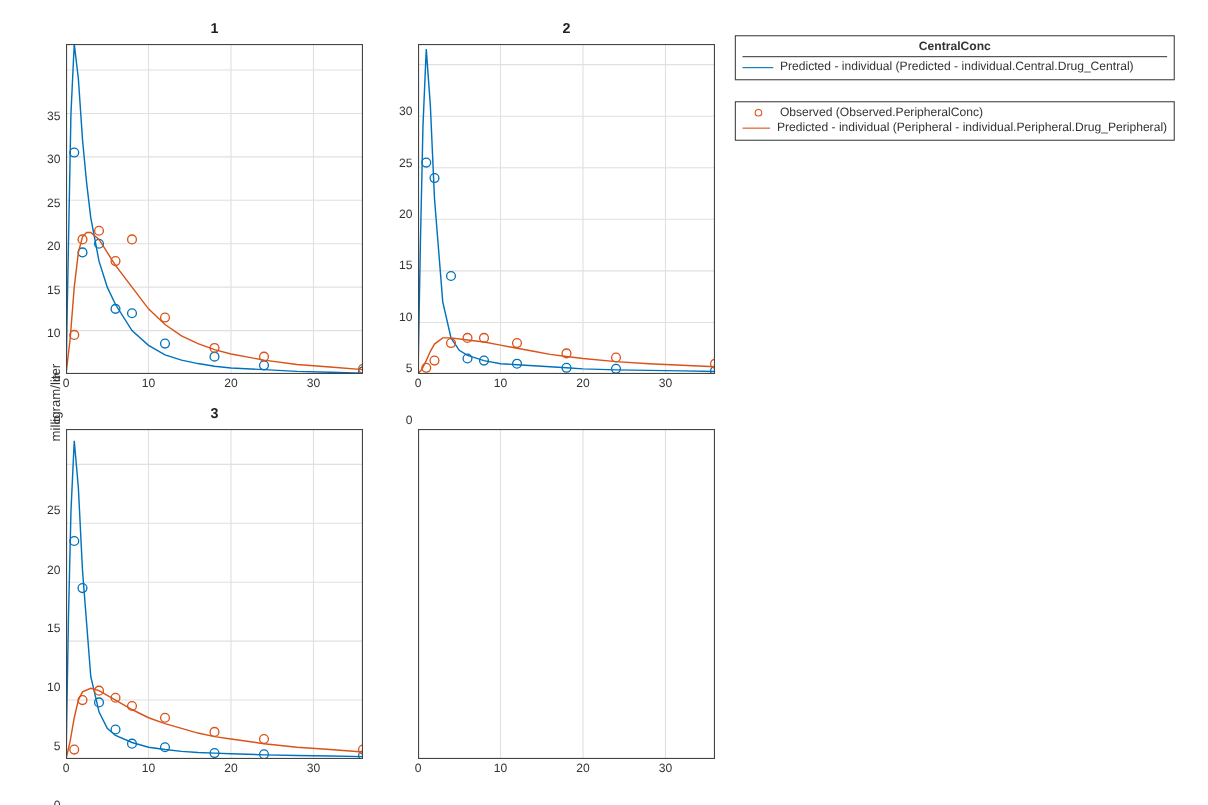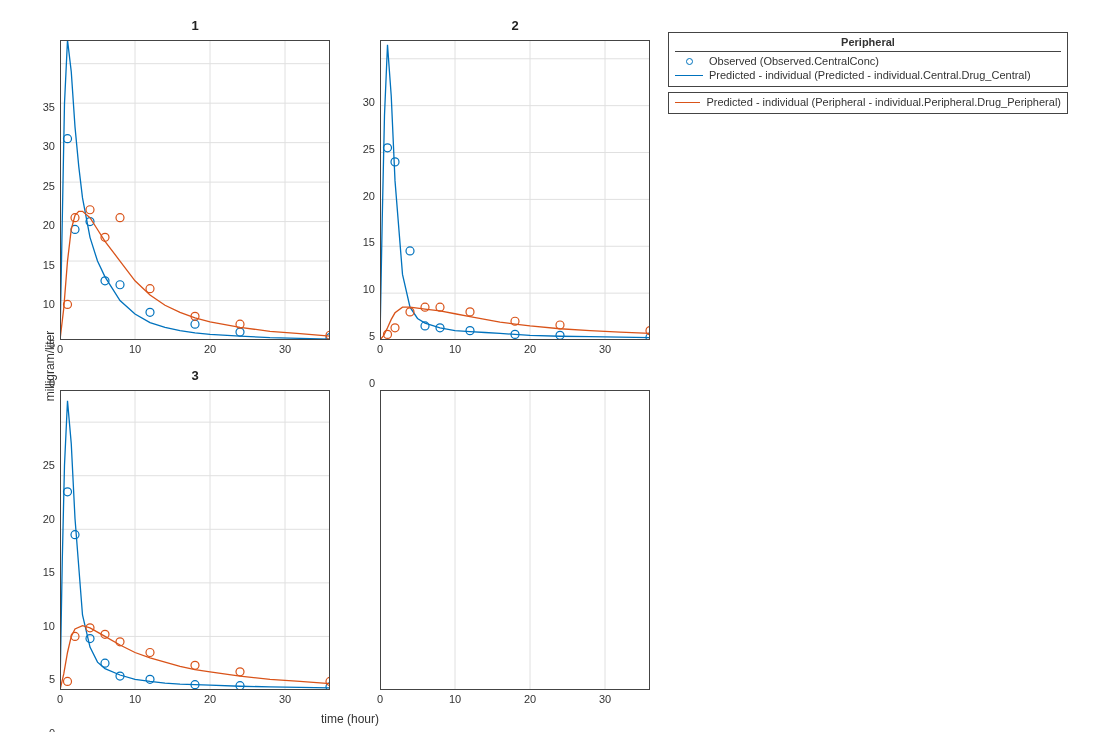--- a/index.html
+++ b/index.html
@@ -96,21 +96,20 @@
   .sw-circle {
     width: 7px; height: 7px; border-radius: 50%;
     background: transparent;
   }
 </style>
 </head>
 <body>
 
 <div class="figure">
   <div class="ylabel">milligram/liter</div>
-  <div class="xlabel">time (hour)</div>
 
   <div id="panels">
       <div class="panel" style="left: 60px; top: 40px; width: 270px; height: 300px;">
         <div class="panel-title">1</div>
         <svg width="270" height="300">
           <line x1="0" x2="0" y1="0" y2="300" stroke="#e0e0e0" stroke-width="1"></line>
           <line x1="75" x2="75" y1="0" y2="300" stroke="#e0e0e0" stroke-width="1"></line>
           <line x1="150" x2="150" y1="0" y2="300" stroke="#e0e0e0" stroke-width="1"></line>
           <line x1="225" x2="225" y1="0" y2="300" stroke="#e0e0e0" stroke-width="1"></line>
           <line x1="0" x2="270" y1="300" y2="300" stroke="#e0e0e0" stroke-width="1"></line>
@@ -259,40 +258,40 @@
         </svg>
         <div class="axes-box"></div>
         <div class="tick-x" style="left: 0px;">0</div>
         <div class="tick-x" style="left: 75px;">10</div>
         <div class="tick-x" style="left: 150px;">20</div>
         <div class="tick-x" style="left: 225px;">30</div>
       </div>
     </div>
 
   <div class="legend" style="left:668px; top:32px; width:400px;">
-    <div class="legend-title">Peripheral</div>
+    <div class="legend-title">CentralConc</div>
     <div id="legend-central-rows">
-        <div class="legend-row">
-          <div class="legend-swatch">
-            <div class="sw-circle" style="border: 1.2px solid rgb(0, 114, 189);"></div>
-          </div>
-          <span>Observed (Observed.CentralConc)</span>
-        </div>
         <div class="legend-row">
           <div class="legend-swatch">
             <div class="sw-line" style="background: rgb(0, 114, 189);"></div>
           </div>
           <span>Predicted - individual (Predicted - individual.Central.Drug_Central)</span>
         </div>
       </div>
   </div>
 
   <div class="legend" style="left:668px; top:92px; width:400px;">
     <div id="legend-peripheral-rows">
         <div class="legend-row">
           <div class="legend-swatch">
+            <div class="sw-circle" style="border: 1.2px solid rgb(217, 83, 25);"></div>
+          </div>
+          <span>Observed (Observed.PeripheralConc)</span>
+        </div>
+        <div class="legend-row">
+          <div class="legend-swatch">
             <div class="sw-line" style="background: rgb(217, 83, 25);"></div>
           </div>
           <span>Predicted - individual (Peripheral - individual.Peripheral.Drug_Peripheral)</span>
         </div>
       </div>
   </div>
 </div>
 
 </body></html>

